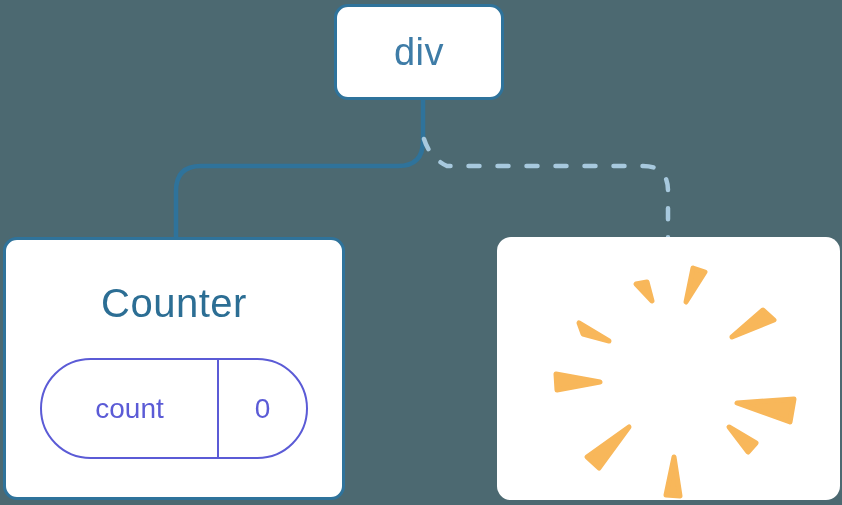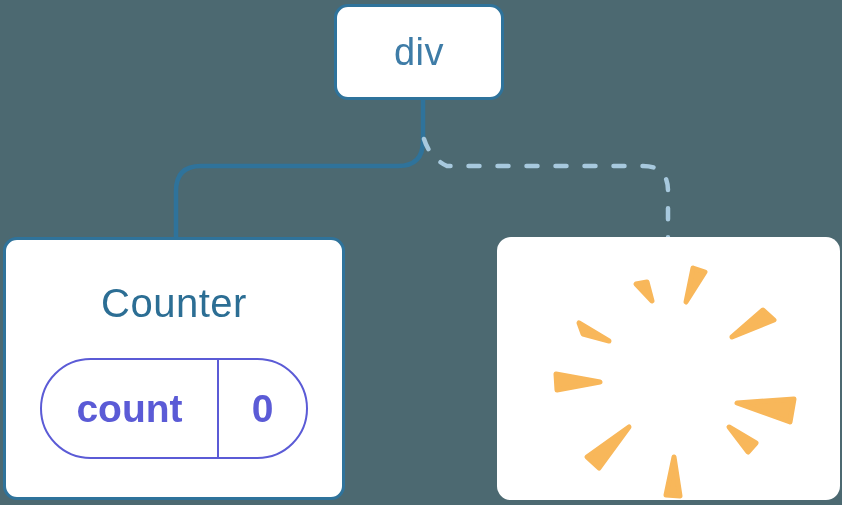--- a/index.html
+++ b/index.html
@@ -107,22 +107,22 @@
   }
   .state-pill .value-cell {
     flex: 1;
     display: flex;
     align-items: center;
     justify-content: center;
   }
   .state-pill .key-cell span,
   .state-pill .value-cell span {
     color: var(--state-pill);
-    font-size: 39px;
-    font-weight: 700;
+    font-size: 28px;
+    font-weight: 400;
   }
   .card-poof {
     left: 497px;
     width: 343px;
   }
   .card-poof svg {
     position: absolute;
     inset: 0;
     width: 100%;
     height: 100%;

